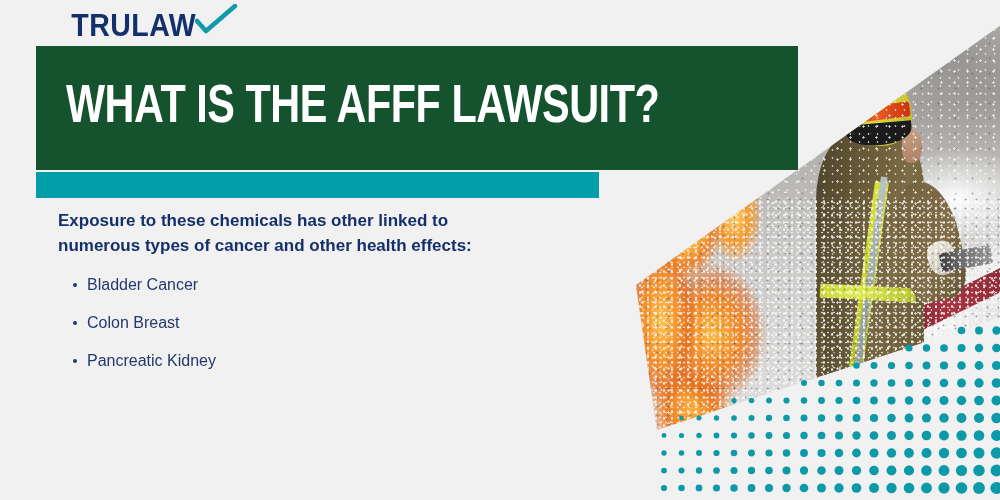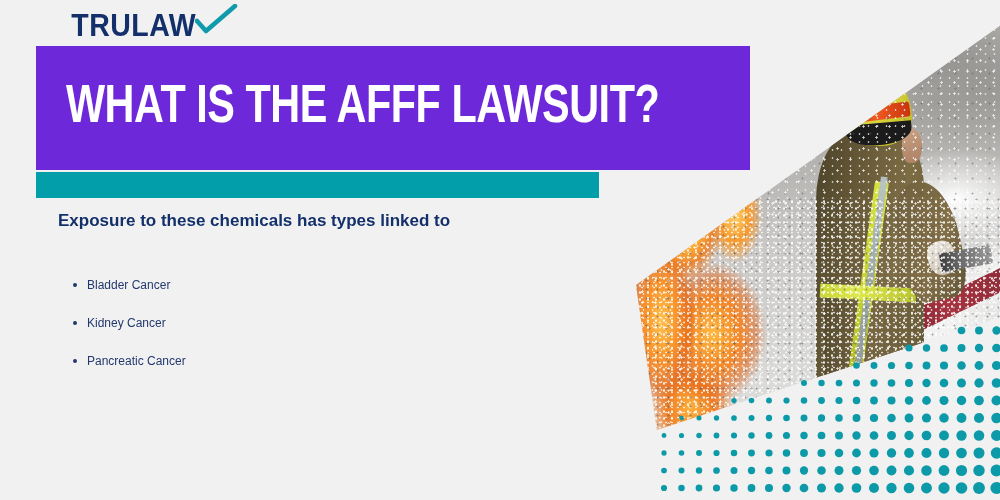--- a/index.html
+++ b/index.html
@@ -234,22 +234,23 @@
   }
   .dot-field svg { display: block; }
 
   
   .banner {
     position: absolute;
     left: 0;
     top: 46px;
     width: 714px;
     height: 124px;
-    background: #6d28d9;
+    background: #14532d;
     z-index: 4;
+    padding-left: 48px;
   }
   .banner-title {
     position: absolute;
     left: 30px;
     top: 50%;
     transform: translateY(-50%);
     color: #ffffff;
     font-family: "Liberation Sans Narrow", "Liberation Sans", sans-serif;
     font-weight: bold;
     font-size: 45px;
@@ -317,21 +318,21 @@
     list-style: none;
     z-index: 5;
   }
   .bullet-list li {
     position: relative;
     padding-left: 29px;
     height: 38px;
     line-height: 38px;
     color: #22386e;
     font-family: "Liberation Sans", sans-serif;
-    font-size: 12px;
+    font-size: 16px;
   }
   .bullet-list li::before {
     content: "";
     position: absolute;
     left: 15px;
     top: 17px;
     width: 4px;
     height: 4px;
     border-radius: 50%;
     background: #22386e;
@@ -551,22 +552,23 @@
       </svg>
     </span>
   </div>
 
   <div class="banner">
     <div class="banner-title">WHAT IS THE AFFF LAWSUIT?</div>
   </div>
   <div class="teal-bar"></div>
 
   <div class="intro">
-    <span class="line">Exposure to these chemicals has types linked to</span>
+    <span class="line">Exposure to these chemicals has other linked to</span>
+    <span class="line">numerous types of cancer and other health effects:</span>
   </div>
 
   <ul class="bullet-list">
     <li>Bladder Cancer</li>
-    <li>Kidney Cancer</li>
-    <li>Pancreatic Cancer</li>
+    <li>Colon Breast</li>
+    <li>Pancreatic Kidney</li>
   </ul>
 
 </div>
 
 </body></html>

